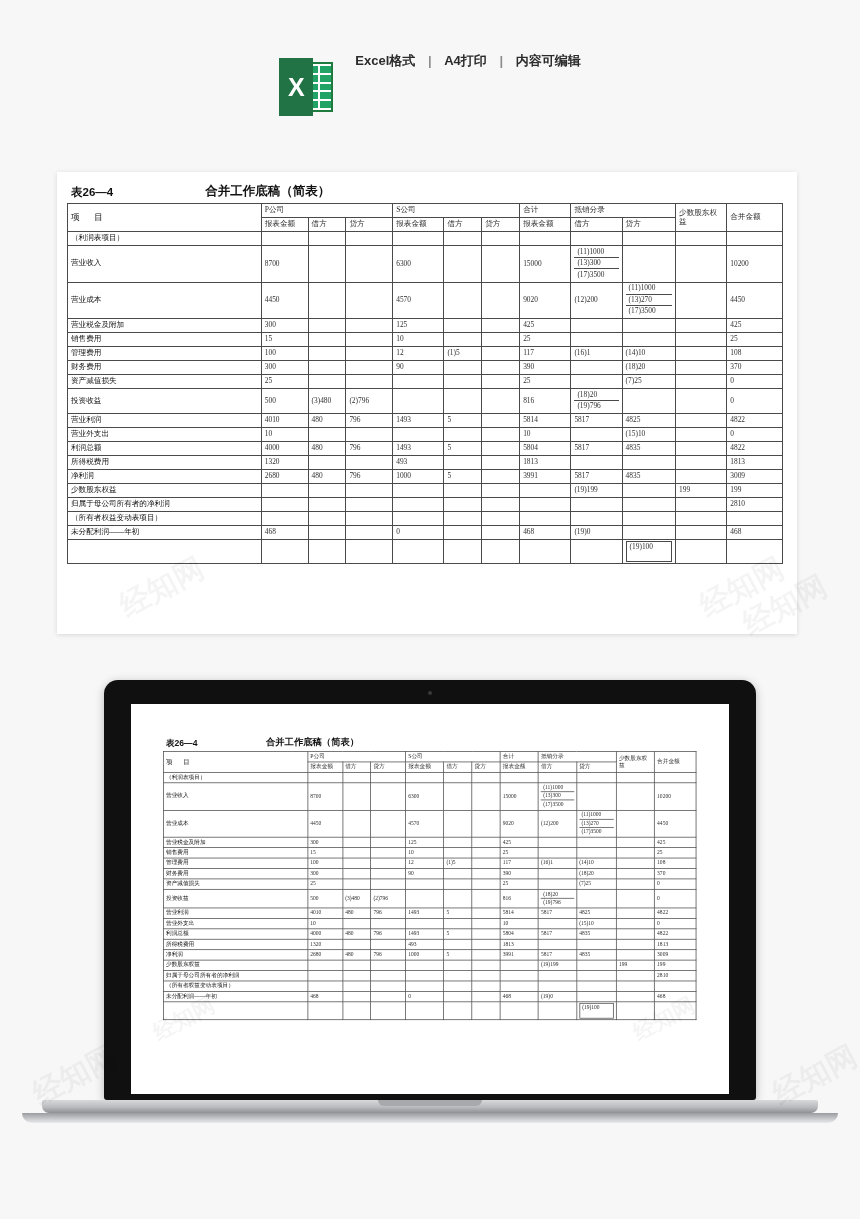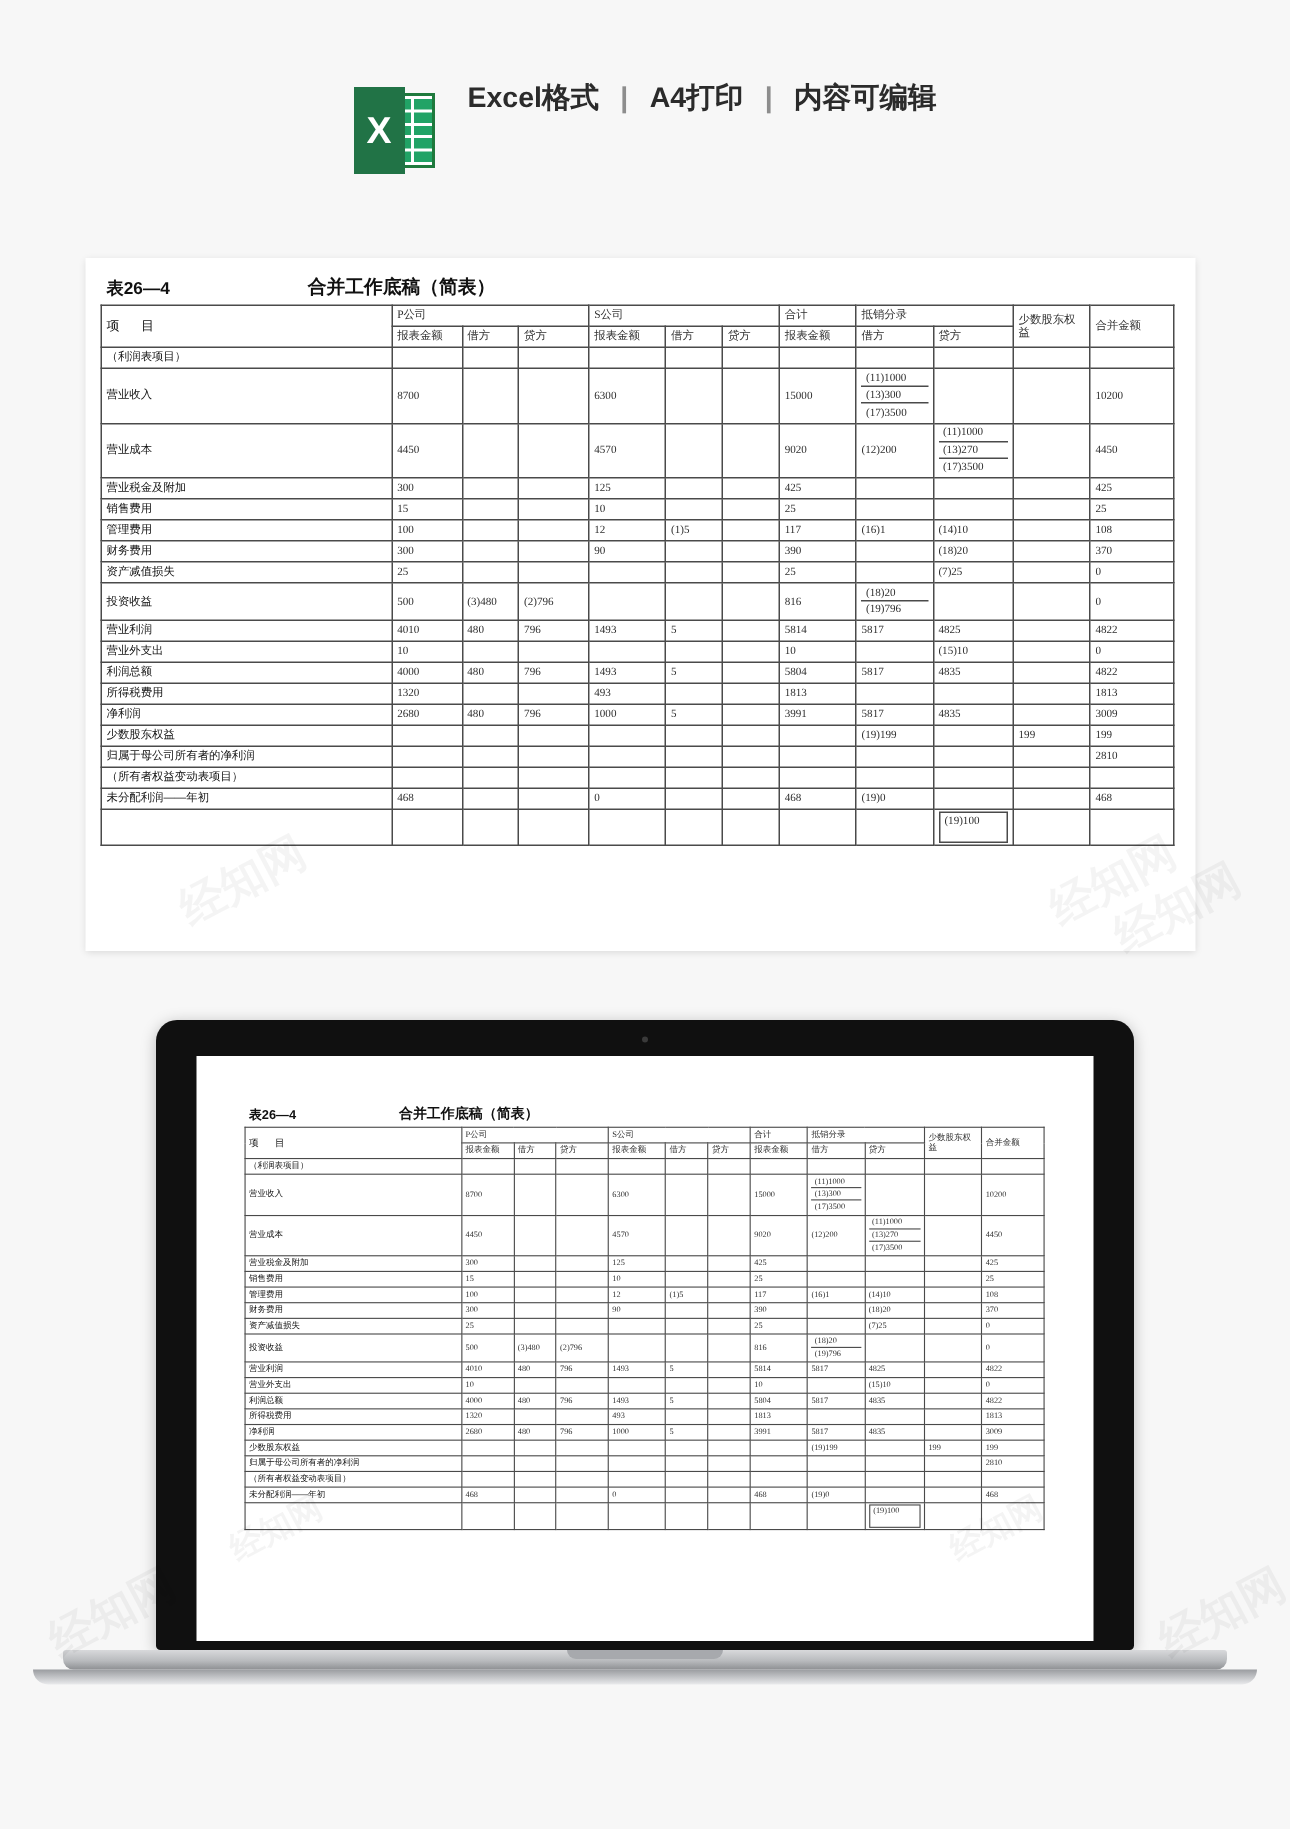--- a/index.html
+++ b/index.html
@@ -37,21 +37,21 @@
     background: #217346; display:flex; align-items:center; justify-content:center;
     color:#fff; font-weight: 700; font-size: 25px; font-family: "Liberation Sans", sans-serif;
     line-height: 1;
   }
 
   .title-main {
     font-size: 27px; font-weight: 700; color: #21883f; letter-spacing: 1px;
     margin: 0 0 9px 0; line-height: 1.1; white-space: nowrap;
   }
   .title-sub {
-    font-size: 19px; font-weight: 700; color: #2b2b2b; white-space: nowrap;
+    font-size: 13px; font-weight: 700; color: #2b2b2b; white-space: nowrap;
   }
   .title-sub .sep { color:#8d8d8d; font-weight: 700; padding: 0 9px; }
 
   
   .preview-card {
     position: absolute; left: 57px; top: 172px; width: 740px; height: 462px;
     background: #ffffff;
     box-shadow: 0 1px 5px rgba(0,0,0,.13);
     overflow: hidden;
   }

